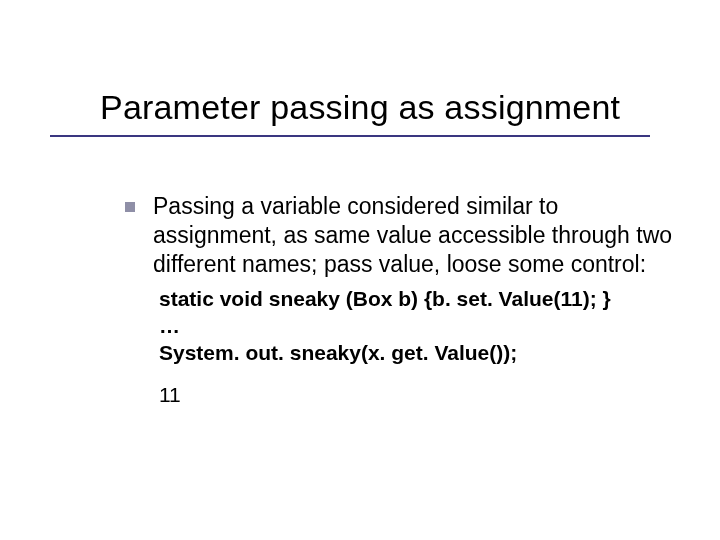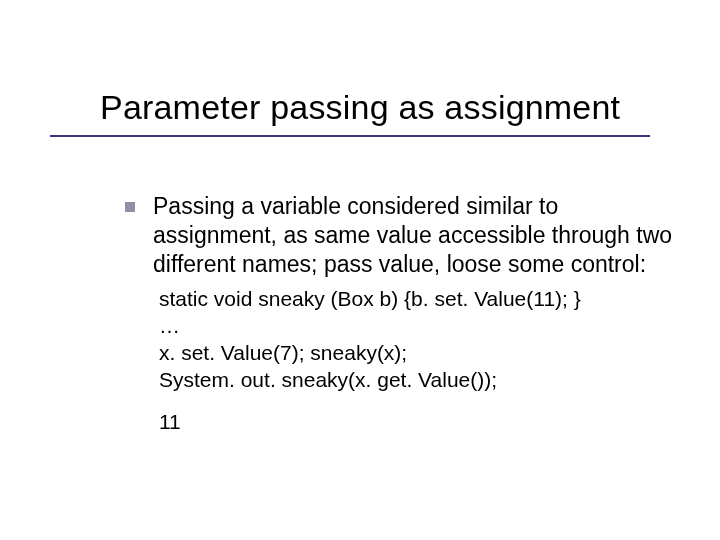--- a/index.html
+++ b/index.html
@@ -57,21 +57,21 @@
   .para {
     font-size: 23px;
     line-height: 1.25;
     font-weight: 400;
   }
   .code-block {
     margin-left: 34px;
     margin-top: 8px;
     font-size: 21px;
     line-height: 1.28;
-    font-weight: 400;
+    font-weight: 700;
   }
   .code-line {
     white-space: pre;
   }
   .output {
     margin-left: 34px;
     margin-top: 16px;
     font-size: 21px;
   }
 </style>
@@ -85,20 +85,19 @@
 
   <div class="body">
     <div class="bullet-row">
       <div class="bullet"></div>
       <div class="para">Passing a variable considered similar to assignment, as same value accessible through two different names; pass value, loose some control:</div>
     </div>
 
     <div class="code-block">
       <div class="code-line">static void sneaky (Box b) {b. set. Value(11); }</div>
       <div class="code-line">…</div>
-      <div class="code-line">x. set. Value(7); sneaky(x);</div>
       <div class="code-line">System. out. sneaky(x. get. Value());</div>
     </div>
 
     <div class="output">11</div>
   </div>
 
 </div>
 
 </body></html>

